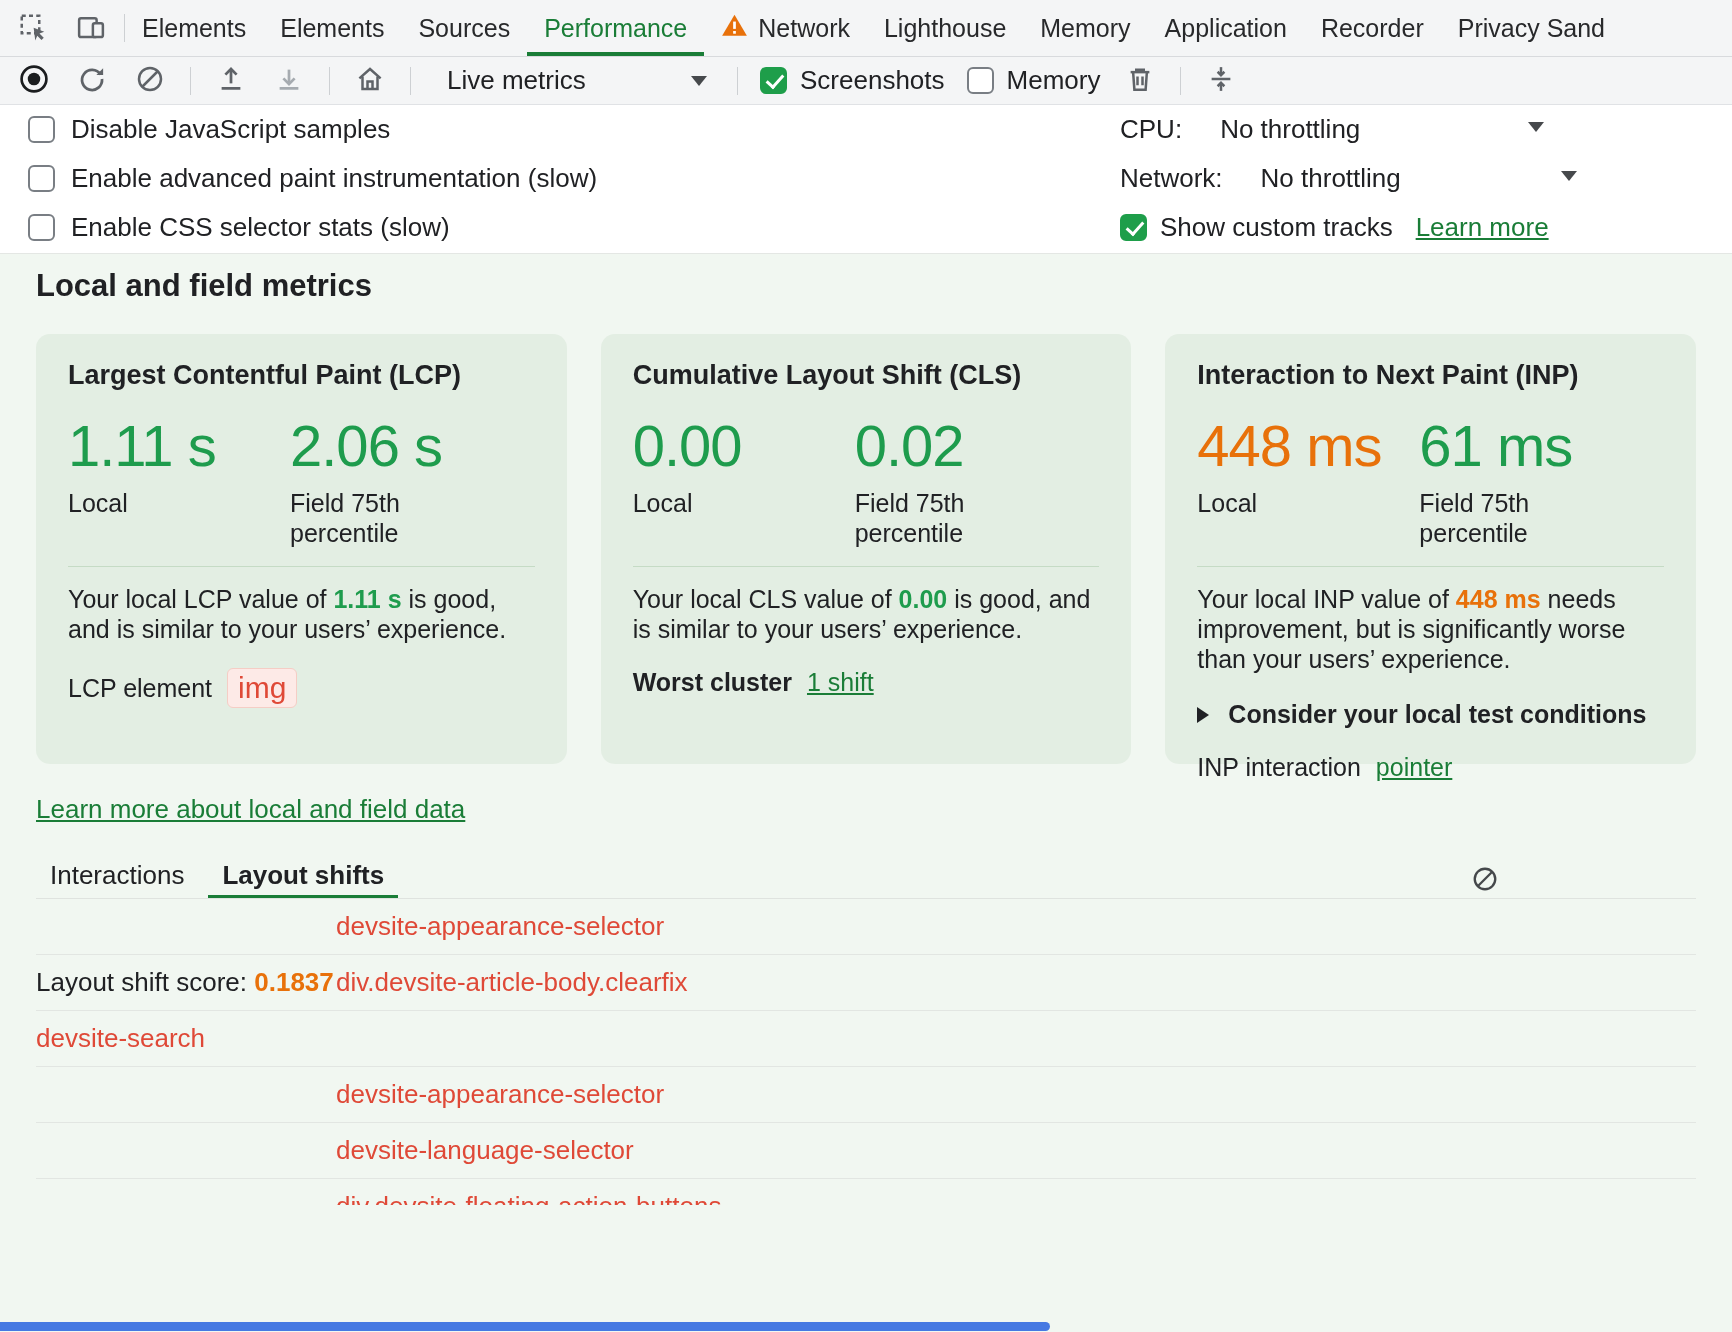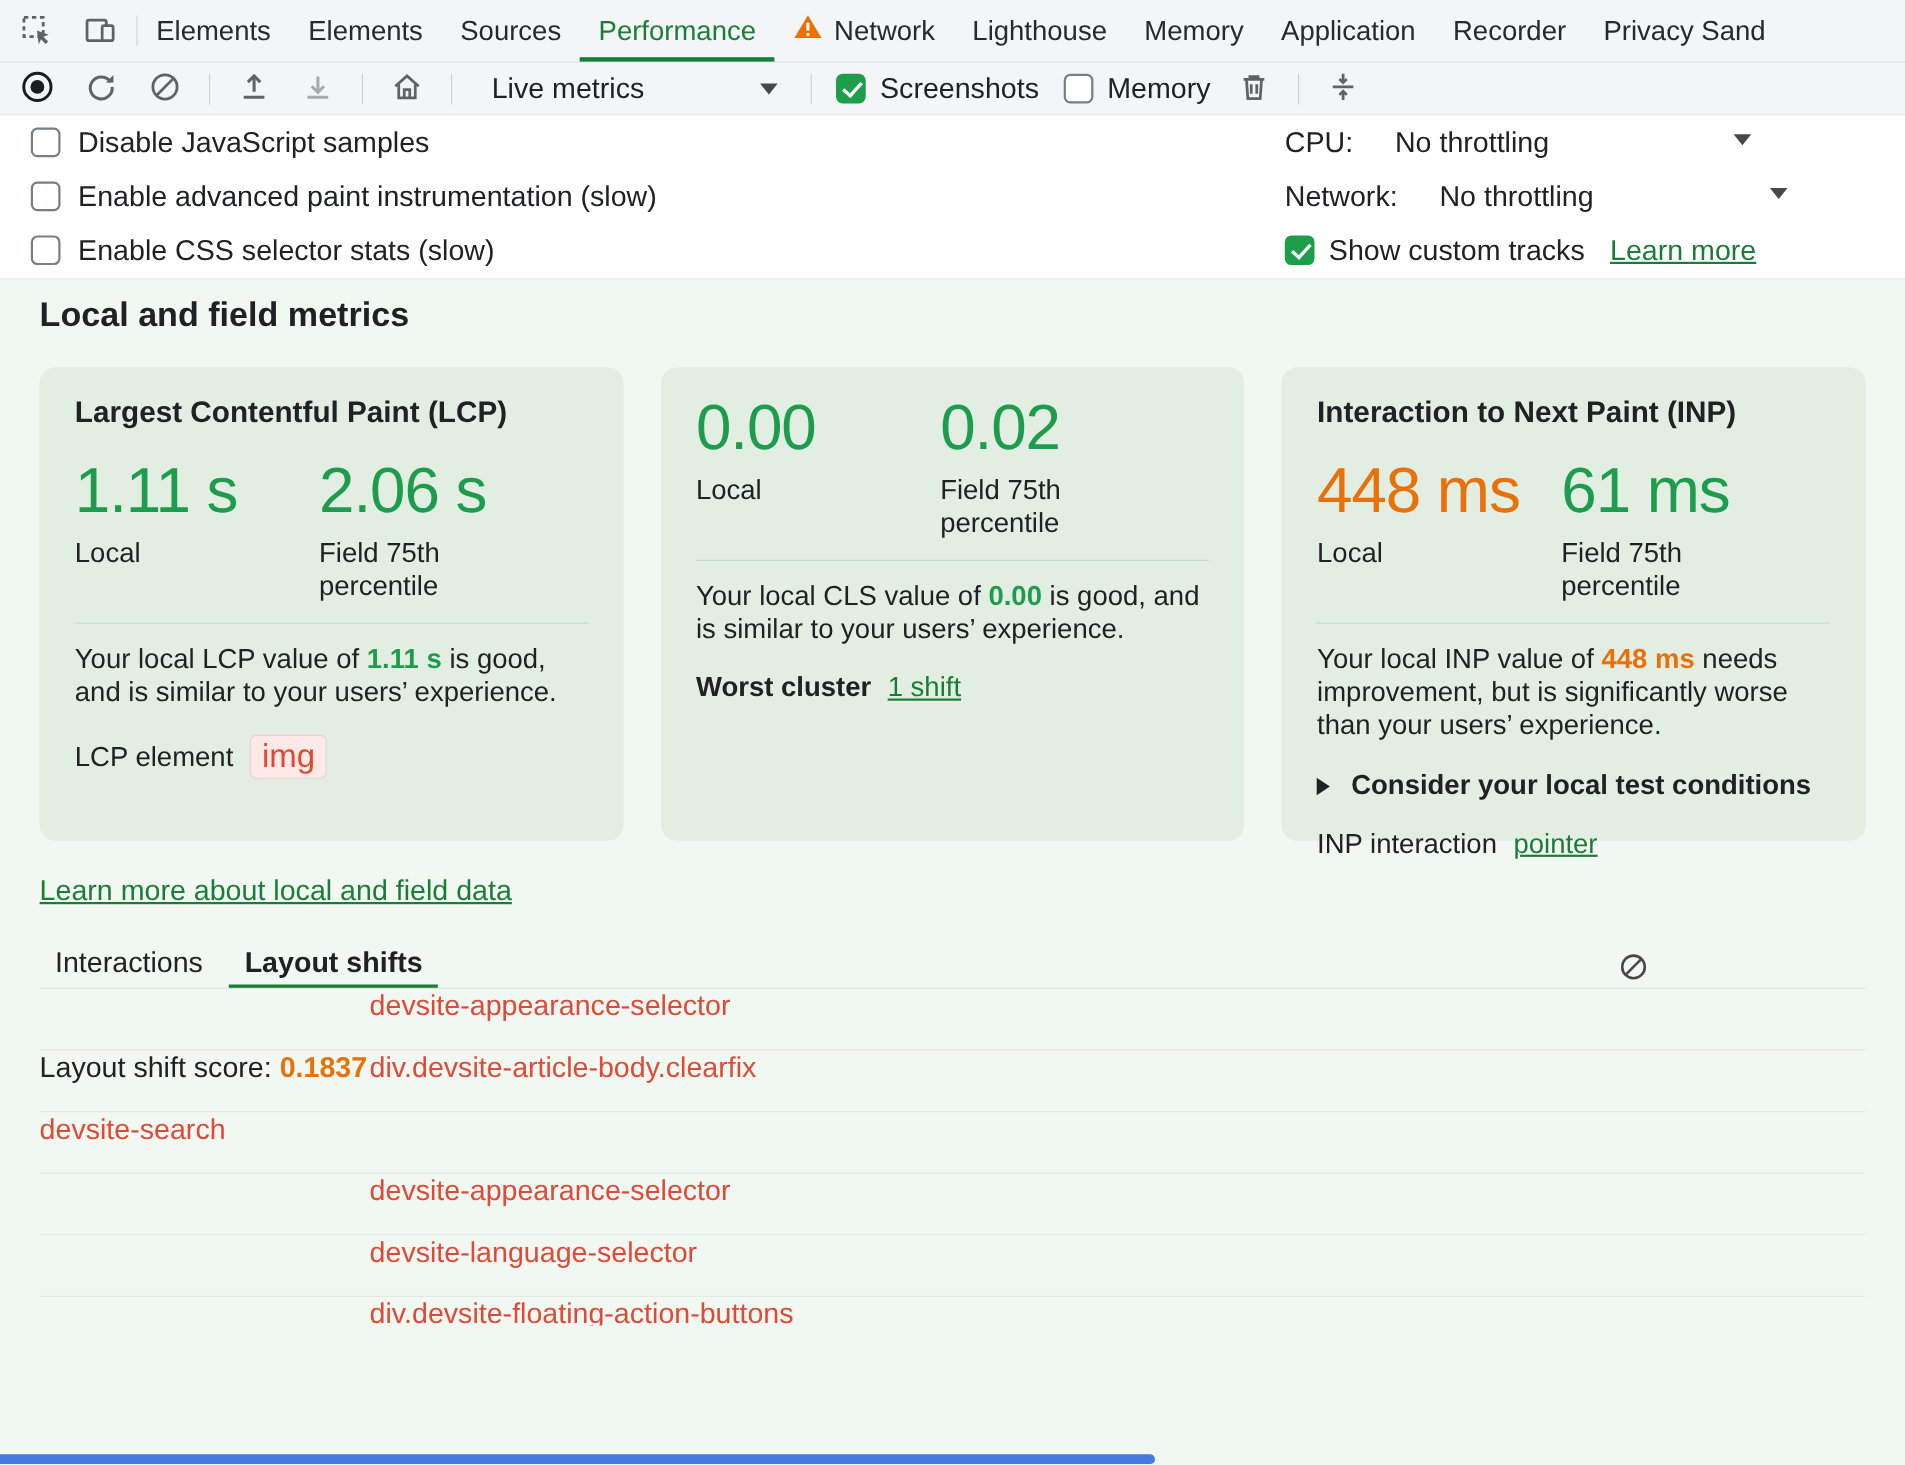--- a/index.html
+++ b/index.html
@@ -31,21 +31,21 @@
               border-right:8px solid transparent; border-top:10px solid #46494c; }
   .cb-row { display:flex; align-items:center; gap:13px; cursor:pointer; }
   .cb { width:27px; height:27px; border:2.5px solid #797e84; border-radius:6px;
         background:#fff; position:relative; flex:none; display:inline-block; }
   .cb.checked { background:#1e9e4a; border-color:#1e9e4a; }
   .cb.checked::after { content:""; position:absolute; left:8px; top:2px; width:7px; height:14px;
                        border:solid #fff; border-width:0 3.2px 3.2px 0; transform:rotate(42deg); }
   
   .settings { height:149px; background:#fff; border-bottom:1px solid #e4e7e4; position:relative; }
   .settings-row { height:49px; display:flex; align-items:center; gap:16px; padding-left:28px; }
-  .settings-right { position:absolute; top:0; left:1168px; right:0; }
+  .settings-right { position:absolute; top:0; left:1120px; right:0; }
   .sr-row { height:49px; display:flex; align-items:center; position:relative; }
   .sr-value { margin-left:38px; }
   .sr-arrow { position:absolute; top:17px; width:0; height:0; border-left:8px solid transparent;
               border-right:8px solid transparent; border-top:10px solid #46494c; }
   .glink { color:#1a7d37; text-decoration:underline; cursor:pointer; }
   .settings-right .cb-row .glink { margin-left:10px; }
   
   .panel { background:#f1f7f1; height:1078px; padding:14px 36px 0; overflow:hidden; }
   .panel-heading { font-size:31px; font-weight:700; margin-bottom:30px; }
   .cards { display:flex; gap:34px; }
@@ -71,21 +71,21 @@
   
   .log { margin-top:28px; height:352px; overflow:hidden; position:relative; }
   .log-tabs { height:46px; border-bottom:1px solid #dfe3df; display:flex; align-items:center;
               gap:10px; position:relative; }
   .log-tab { padding:0 14px; height:100%; display:flex; align-items:center; font-size:26px;
              font-weight:500; position:relative; cursor:pointer; }
   .log-tab.selected { font-weight:600; }
   .log-tab.selected::after { content:""; position:absolute; left:0; right:0; bottom:0;
                              height:3px; background:#1a7d37; }
   .log-clear { position:absolute; right:190px; top:6px; }
-  .log-row { height:56px; display:flex; border-bottom:1px solid #e2e6e2;
+  .log-row { height:56px; display:flex; align-items:center; border-bottom:1px solid #e2e6e2;
              font-size:26px; }
   .score-col { width:300px; flex:none; }
   .score-val { font-weight:600; }
   .el-link { color:#df4937; cursor:pointer; }
   
   .h-scrollbar { position:absolute; left:0; bottom:1px; width:1050px; height:9px;
                  background:#4679e2; border-radius:0 5px 5px 0; cursor:pointer; }
   .lbl { cursor:default; }
 </style>
 </head>
@@ -297,20 +297,21 @@
       </div>
       <div class="card-divider"></div>
       <div class="desc"><span>Your local LCP value of </span><span class="dval good-text">1.11 s</span><span> is good, and is similar to your users’ experience.</span></div>
       <div class="extra">
         <span class="lbl">LCP element</span>
         <span class="badge">img</span>
       </div>
     </div>
 
     <div class="card">
+      <div class="card-title">Cumulative Layout Shift (CLS)</div>
       <div class="values">
         <div class="vgroup">
           <div class="value good">0.00</div>
           <div class="vlabel">Local</div>
         </div>
         <div class="vgroup">
           <div class="value good">0.02</div>
           <div class="vlabel">Field 75th percentile</div>
         </div>
       </div>

